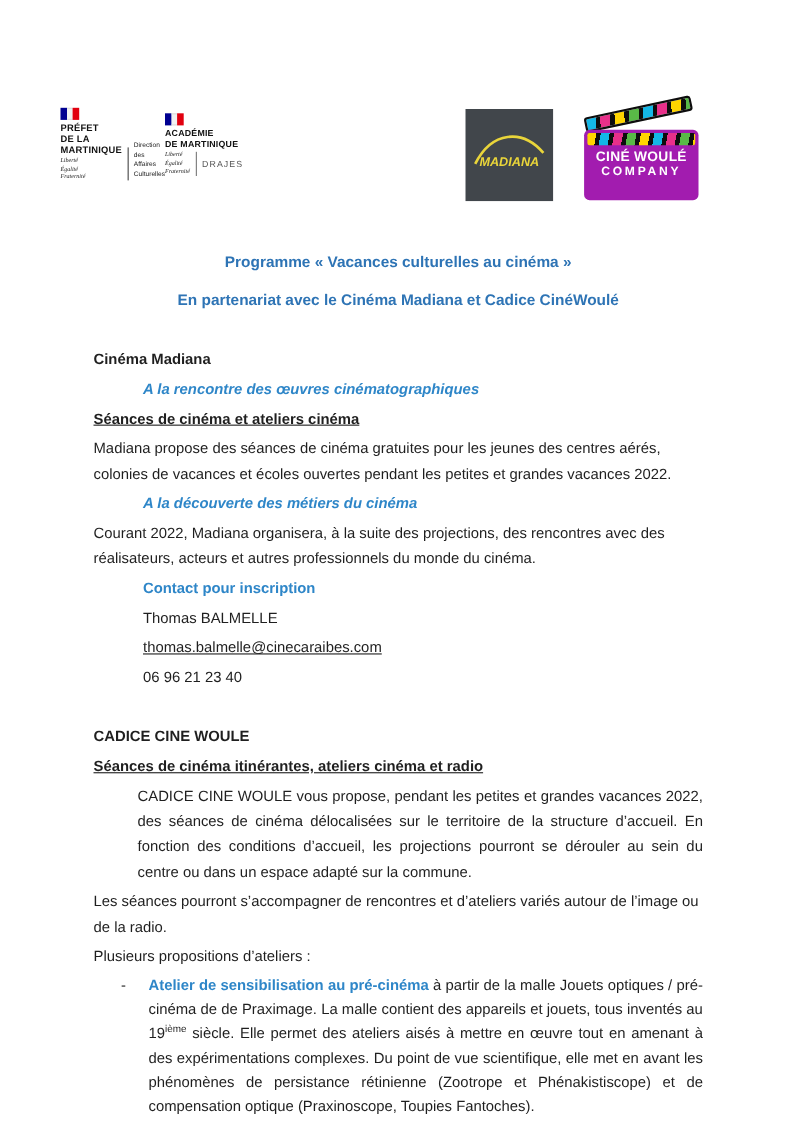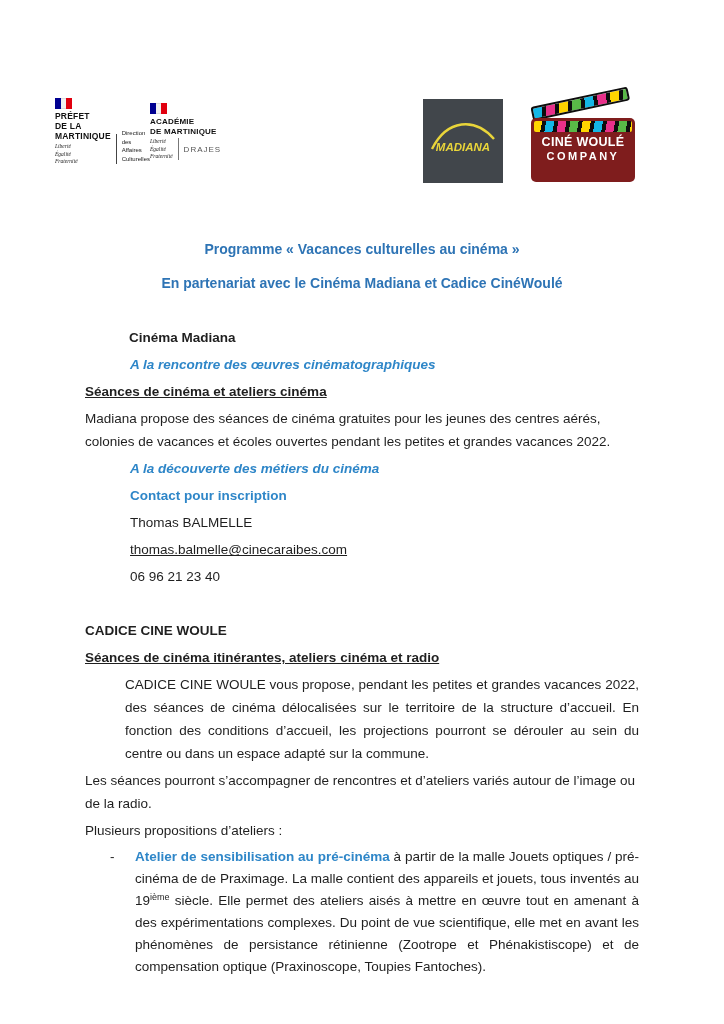--- a/index.html
+++ b/index.html
@@ -35,38 +35,38 @@
 
   .logo-madiana { position:absolute; left:423px; top:4px; width:56px; height:84px; }
 
   .logo-cw { position:absolute; left:531px; top:0; width:106px; height:90px; }
   .cw-arm {
     position:absolute; left:2px; top:11px; width:99px; height:14px;
     background:repeating-linear-gradient(100deg,#14b7e6 0 9px,#0d0d0d 9px 13px,#e8308a 13px 22px,#0d0d0d 22px 26px,#ffd500 26px 35px,#0d0d0d 35px 39px,#59b947 39px 48px,#0d0d0d 48px 52px);
     border:2px solid #0d0d0d; border-radius:3px;
     transform:rotate(-12deg); transform-origin:4px 13px;
   }
-  .cw-body { position:absolute; left:0; top:23px; width:104px; height:64px; background:#7f1d1d; border-radius:5px; overflow:hidden; text-align:center; }
+  .cw-body { position:absolute; left:0; top:23px; width:104px; height:64px; background:#a21caf; border-radius:5px; overflow:hidden; text-align:center; }
   .cw-stripes { height:11px; margin:3px 3px 4px; border-radius:2px;
     background:repeating-linear-gradient(100deg,#ffd500 0 8px,#0d0d0d 8px 12px,#14b7e6 12px 20px,#0d0d0d 20px 24px,#e8308a 24px 32px,#0d0d0d 32px 36px,#59b947 36px 44px,#0d0d0d 44px 48px); }
   .cw-line1 { color:#ffffff; font-weight:bold; font-size:12.5px; line-height:1.1; letter-spacing:.3px; }
   .cw-line2 { color:#ffffff; font-weight:bold; font-size:11px; line-height:1.25; letter-spacing:2.5px; }
   .cw-tagline { color:#ffe04d; font-family:"DejaVu Serif", serif; font-style:italic; font-size:6.5px; margin-top:18px; }
 
   
   .content { position:absolute; top:225px; left:85px; width:554px; font-size:13.5px; color:#1f1f1f; }
   .p { margin:0 0 4px; line-height:23px; }
-  .h-blue { text-align:center; color:#2e74b5; font-weight:bold; font-size:14px; margin:15px 0 16px; line-height:1.3; }
+  .h-blue { text-align:center; color:#2e74b5; font-weight:bold; font-size:14px; margin:4px 0 16px; line-height:1.3; }
   .bold { font-weight:bold; }
   .u { text-decoration:underline; }
   .blue-italic { color:#2e86c8; font-weight:bold; font-style:italic; }
   .blue-bold { color:#2e86c8; font-weight:bold; }
   .indent { margin-left:45px; }
   .justify { text-align:justify;margin-left:40px; }
-  .sec-first { margin-top:34px;margin-left:44px; }
+  .sec-first { margin-top:34px; }
   .sec-gap { margin-top:31px; }
   a.email { color:#1f1f1f; text-decoration:underline; cursor:pointer; }
   .bullet { display:flex; margin-top:3px; }
   .bullet .dash { flex:none; width:25px; margin-left:25px; line-height:22px; }
   .bullet .bullet-text { flex:1; line-height:22px; text-align:justify; }
   sup { font-size:9px; line-height:0; }
 </style>
 </head>
 <body>
 
@@ -138,20 +138,21 @@
     <p class="h-blue">Programme « Vacances culturelles au cinéma »</p>
     <p class="h-blue">En partenariat avec le Cinéma Madiana et Cadice CinéWoulé</p>
 
     <p class="p bold sec-first">Cinéma Madiana</p>
     <p class="p blue-italic indent">A la rencontre des œuvres cinématographiques</p>
 
     <p class="p bold u">Séances de cinéma et ateliers cinéma</p>
     <p class="p">Madiana propose des séances de cinéma gratuites pour les jeunes des centres aérés, colonies de vacances et écoles ouvertes pendant les petites et grandes vacances 2022.</p>
 
     <p class="p blue-italic indent">A la découverte des métiers du cinéma</p>
+    <p class="p">Courant 2022, Madiana organisera, à la suite des projections, des rencontres avec des réalisateurs, acteurs et autres professionnels du monde du cinéma.</p>
 
     <p class="p blue-bold indent">Contact pour inscription</p>
     <p class="p indent">Thomas BALMELLE</p>
     <p class="p indent"><a class="email">thomas.balmelle@cinecaraibes.com</a></p>
     <p class="p indent">06 96 21 23 40</p>
 
     <p class="p bold sec-gap">CADICE CINE WOULE</p>
     <p class="p bold u">Séances de cinéma itinérantes, ateliers cinéma et radio</p>
 
     <p class="p justify">CADICE CINE WOULE vous propose, pendant les petites et grandes vacances 2022, des séances de cinéma délocalisées sur le territoire de la structure d’accueil. En fonction des conditions d’accueil, les projections pourront se dérouler au sein du centre ou dans un espace adapté sur la commune.</p>

